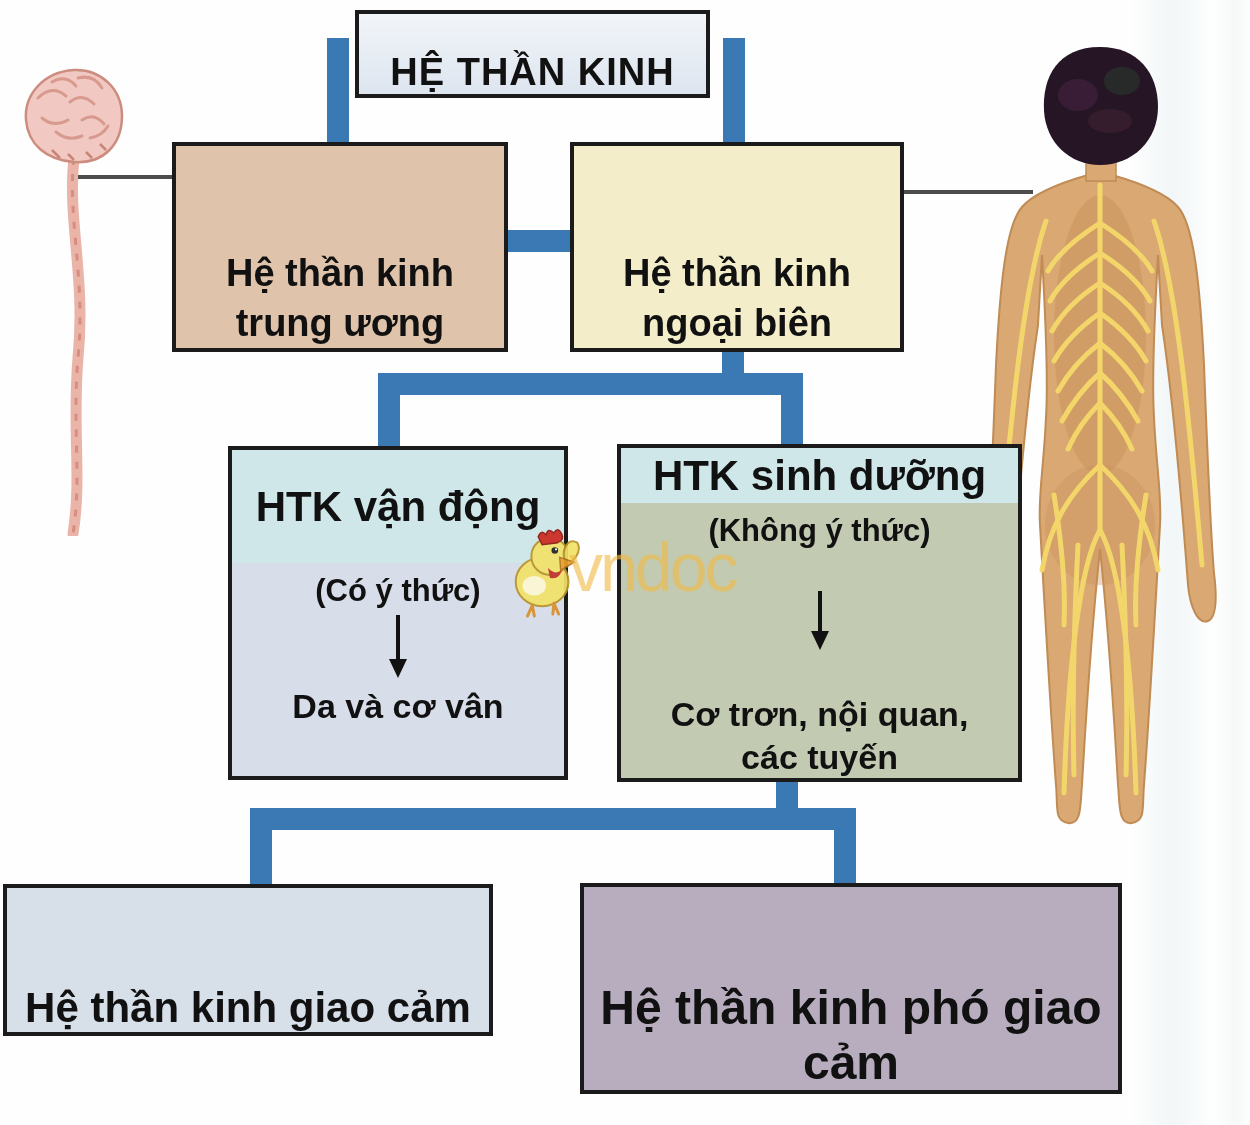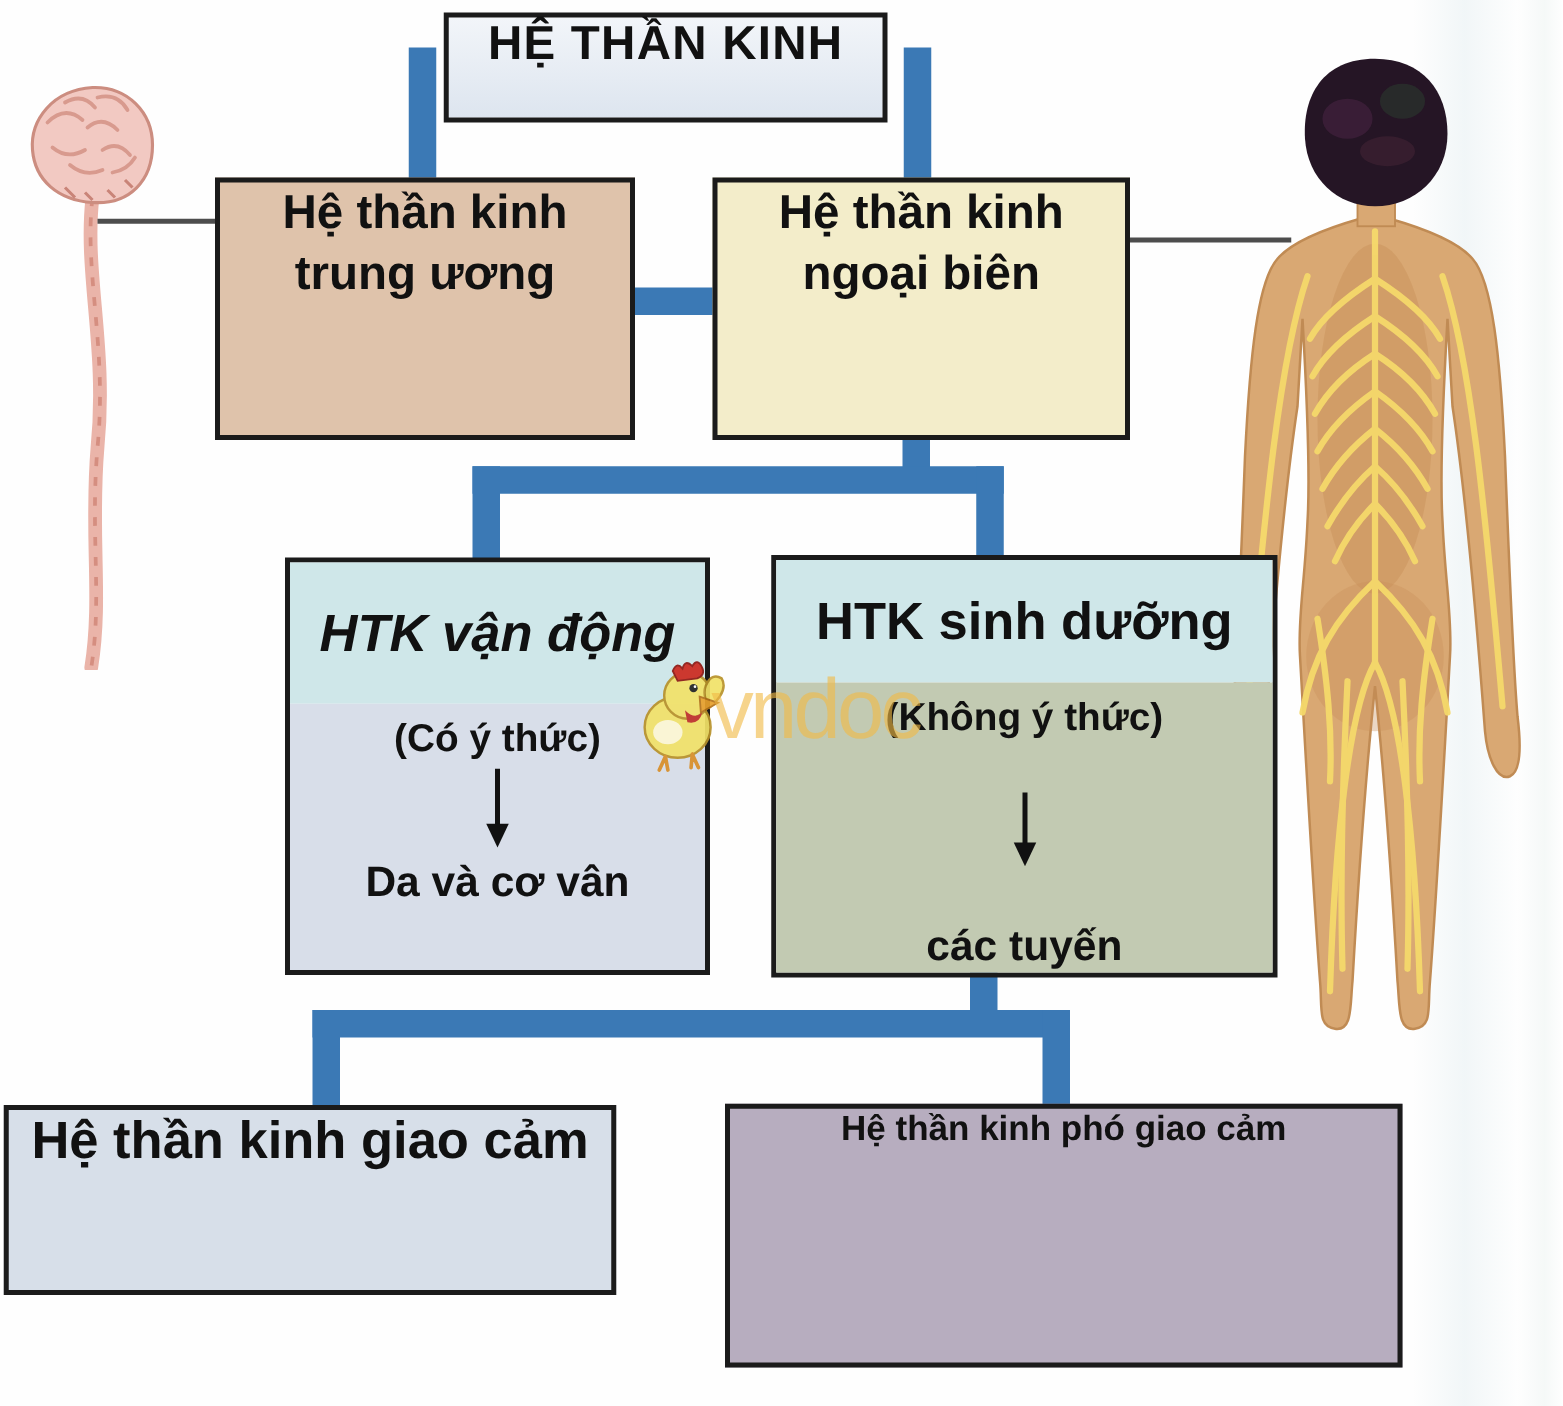--- a/index.html
+++ b/index.html
@@ -24,21 +24,21 @@
     position:relative;width:1250px;height:1125px;background:#fefefe;overflow:hidden;
   }
   .streaks{
     position:absolute;pointer-events:none;
     background:linear-gradient(90deg,transparent 0%,rgba(190,215,222,0.20) 35%,transparent 70%,rgba(200,220,215,0.16) 88%,transparent 100%);
   }
   .conn{position:absolute;background:var(--connector-blue);z-index:2;}
   .darkline{position:absolute;background:var(--line-dark);z-index:2;}
   .box{
     position:absolute;border:4px solid var(--border-dark);z-index:3;
-    display:flex;align-items:flex-start;justify-content:center;text-align:center;
+    display:flex;align-items:flex-end;justify-content:center;text-align:center;
     color:#111;font-weight:bold;
   }
   .box .lines{line-height:1.3;}
   .title-box{background:linear-gradient(var(--title-top),var(--title-bottom));font-size:38px;letter-spacing:1px;}
   .central-box{background:var(--tan);font-size:38px;}
   .peripheral-box{background:var(--cream);font-size:38px;}
   .split-box{flex-direction:column;align-items:stretch;justify-content:flex-start;padding:0;}
   .split-head{
     display:flex;align-items:center;justify-content:center;
     font-size:42px;background:var(--cyan-header);
@@ -46,21 +46,21 @@
   .split-body{
     flex:1;display:flex;flex-direction:column;align-items:center;justify-content:flex-start;
     padding-top:10px;
   }
   .split-body.motor{background:var(--blue-body);}
   .split-body.autonomic{background:var(--green-body);gap:36px;}
   .note{font-size:31px;}
   .target{font-size:34px;line-height:1.25;}
   .arrow-icon{margin:4px 0 6px 0;}
   .sympathetic-box{background:var(--slate-box);font-size:42px;}
-  .parasympathetic-box{background:var(--purple-box);font-size:28px;}
+  .parasympathetic-box{background:var(--purple-box);font-size:48px;}
   .illus{position:absolute;z-index:1;}
   .watermark{position:absolute;z-index:5;pointer-events:none;}
   .wm-text{
     font-size:68px;font-weight:normal;letter-spacing:-3px;
     color:var(--watermark-color);
   }
 </style>
 </head>
 <body>
 
@@ -145,21 +145,21 @@
   </div>
 
   <div class="box peripheral-box" style="left:570px;top:142px;width:334px;height:210px;">
     <div class="lines">
       <div>Hệ thần kinh</div>
       <div>ngoại biên</div>
     </div>
   </div>
 
   <div class="box split-box" style="left:228px;top:446px;width:340px;height:334px;">
-    <div class="split-head" style="height:113px;font-style:italic;">
+    <div class="split-head" style="height:113px;">
       <span>HTK vận động</span>
     </div>
     <div class="split-body motor">
       <div class="note">(Có ý thức)</div>
       <svg class="arrow-icon" width="24" height="66" viewBox="0 0 24 66">
         <line x1="12" y1="2" x2="12" y2="50" stroke="#111" stroke-width="4"></line>
         <polygon points="12,65 3,46 21,46" fill="#111"></polygon>
       </svg>
       <div class="target">Da và cơ vân</div>
     </div>
@@ -169,20 +169,21 @@
     <div class="split-head" style="height:117px;">
       <span>HTK sinh dưỡng</span>
     </div>
     <div class="split-body autonomic">
       <div class="note">(Không ý thức)</div>
       <svg class="arrow-icon" width="24" height="62" viewBox="0 0 24 62">
         <line x1="12" y1="2" x2="12" y2="46" stroke="#111" stroke-width="4"></line>
         <polygon points="12,61 3,42 21,42" fill="#111"></polygon>
       </svg>
       <div class="target">
+        <div>Cơ trơn, nội quan,</div>
         <div>các tuyến</div>
       </div>
     </div>
   </div>
 
   <div class="box sympathetic-box" style="left:3px;top:884px;width:490px;height:152px;">
     <span>Hệ thần kinh giao cảm</span>
   </div>
 
   <div class="box parasympathetic-box" style="left:580px;top:883px;width:542px;height:211px;">

